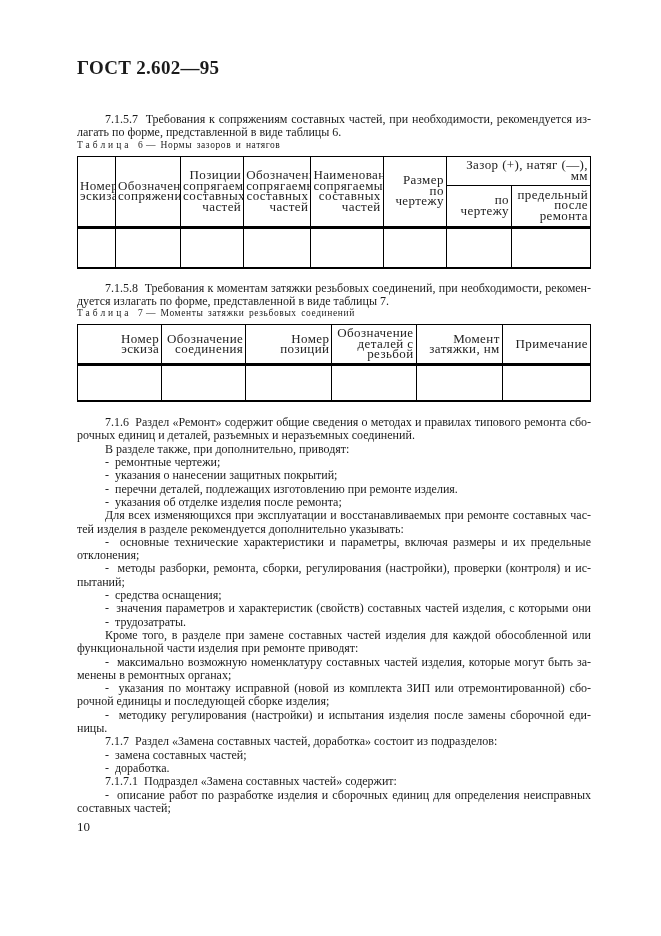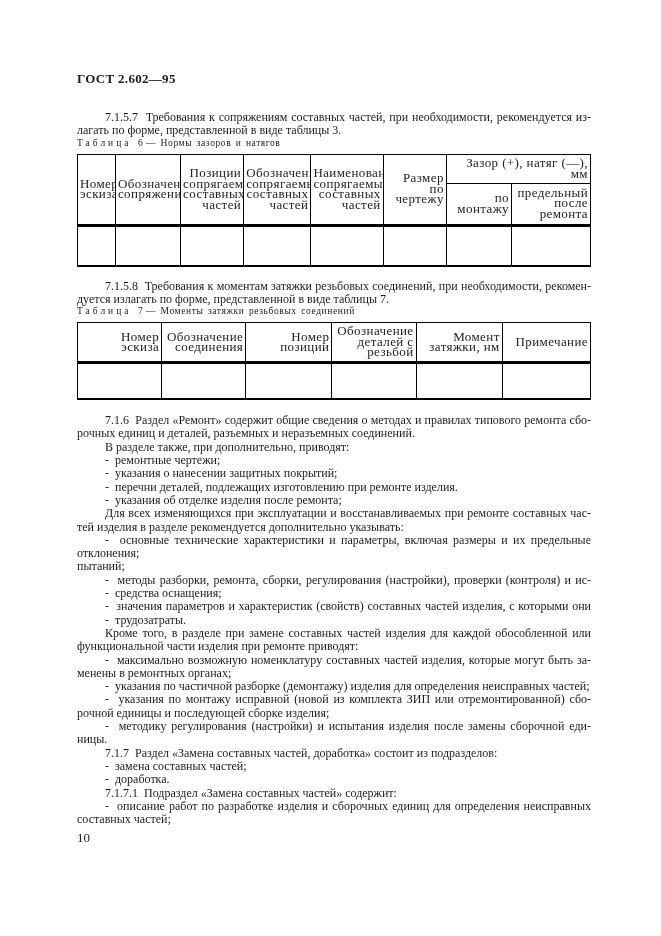--- a/index.html
+++ b/index.html
@@ -6,23 +6,23 @@
   body {
     width: 661px; height: 936px;
     background: #ffffff;
     font-family: "Liberation Serif", "DejaVu Serif", serif;
     color: #1b1b1b;
     -webkit-font-smoothing: antialiased;
   }
   .page { position: relative; width: 661px; height: 936px; overflow: hidden; background: #fff; }
   .content { position: absolute; left: 77px; top: 57px; width: 514px; }
 
-  .doc-header { font-weight: bold; font-size: 13px; letter-spacing: 0.3px; margin-top: 14px; }
+  .doc-header { font-weight: bold; font-size: 19px; letter-spacing: 0.3px; }
 
-  .para { margin-top: 24px; }
+  .para { margin-top: 34px; }
   .line { font-size: 12px; line-height: 13.3px; text-align: left; white-space: normal; }
   .line.jfull { text-align: justify; text-align-last: justify; }
   .line.ind { text-indent: 28px; }
 
   .caption { font-size: 9.5px; color: #222; }
   .cap-word { letter-spacing: 3px; }
   .cap-num { margin-left: 4px; letter-spacing: 1px; }
   .cap-title { letter-spacing: 0.6px; word-spacing: 1.5px; }
 
   table.form { border-collapse: collapse; width: 514px; table-layout: fixed; margin-top: 6px; }
@@ -52,21 +52,21 @@
 <body>
 
 <div class="page">
   <div class="content">
 
     <div class="doc-header">ГОСТ 2.602—95</div>
 
     <div class="para">
 
     <div class="line ind jfull">7.1.5.7&nbsp; Требования к сопряжениям составных частей, при необходимости, рекомендуется из-</div>
-        <div class="line">лагать по форме, представленной в виде таблицы 3.</div>
+        <div class="line">лагать по форме, представленной в виде таблицы 6.</div>
       </div>
 
     <div class="caption">
       <span class="cap-word">Таблица</span>
       <span class="cap-num">6</span>
       <span class="cap-title">— Нормы зазоров и натягов</span>
     </div>
 
     <table class="form t6">
       <colgroup>
@@ -83,21 +83,21 @@
         <tr class="group-row">
           <th rowspan="2">Номер эскиза</th>
           <th rowspan="2">Обозначение сопряжения</th>
           <th rowspan="2">Позиции сопрягаемых составных частей</th>
           <th rowspan="2">Обозначение сопрягаемых составных частей</th>
           <th rowspan="2">Наименование сопрягаемых составных частей</th>
           <th rowspan="2">Размер по чертежу</th>
           <th colspan="2">Зазор (+), натяг (—), мм</th>
         </tr>
         <tr class="sub-row">
-          <th>по монтажу</th>
+          <th>по чертежу</th>
           <th>предельный после ремонта</th>
         </tr>
       </thead>
       <tbody>
         <tr>
           <td></td>
           <td></td>
           <td></td>
           <td></td>
           <td></td>
@@ -157,30 +157,29 @@
         <div class="line">рочных единиц и деталей, разъемных и неразъемных соединений.</div>
         <div class="line ind">В разделе также, при дополнительно, приводят:</div>
         <div class="line ind">-&nbsp; ремонтные чертежи;</div>
         <div class="line ind">-&nbsp; указания о нанесении защитных покрытий;</div>
         <div class="line ind">-&nbsp; перечни деталей, подлежащих изготовлению при ремонте изделия.</div>
         <div class="line ind">-&nbsp; указания об отделке изделия после ремонта;</div>
         <div class="line ind jfull">Для всех изменяющихся при эксплуатации и восстанавливаемых при ремонте составных час-</div>
         <div class="line">тей изделия в разделе рекомендуется дополнительно указывать:</div>
         <div class="line ind jfull">-&nbsp; основные технические характеристики и параметры, включая размеры и их предельные</div>
         <div class="line">отклонения;</div>
+        <div class="line ind jfull">-&nbsp; методы разборки, ремонта, сборки, регулирования (настройки), проверки (контроля) и ис-</div>
         <div class="line">пытаний;</div>
-        <div class="line ind jfull">-&nbsp; методы разборки, ремонта, сборки, регулирования (настройки), проверки (контроля) и ис-</div>
         <div class="line ind">-&nbsp; средства оснащения;</div>
         <div class="line ind jfull">-&nbsp; значения параметров и характеристик (свойств) составных частей изделия, с которыми они</div>
         <div class="line ind">-&nbsp; трудозатраты.</div>
         <div class="line ind jfull">Кроме того, в разделе при замене составных частей изделия для каждой обособленной или</div>
         <div class="line">функциональной части изделия при ремонте приводят:</div>
         <div class="line ind jfull">-&nbsp; максимально возможную номенклатуру составных частей изделия, которые могут быть за-</div>
         <div class="line">менены в ремонтных органах;</div>
-        <div class="line ind">-&nbsp; указания по частичной разборке (демонтажу) изделия для определения неисправных частей;</div>
         <div class="line ind jfull">-&nbsp; указания по монтажу исправной (новой из комплекта ЗИП или отремонтированной) сбо-</div>
         <div class="line">рочной единицы и последующей сборке изделия;</div>
         <div class="line ind jfull">-&nbsp; методику регулирования (настройки) и испытания изделия после замены сборочной еди-</div>
         <div class="line">ницы.</div>
         <div class="line ind">7.1.7&nbsp; Раздел «Замена составных частей, доработка» состоит из подразделов:</div>
         <div class="line ind">-&nbsp; замена составных частей;</div>
         <div class="line ind">-&nbsp; доработка.</div>
         <div class="line ind">7.1.7.1&nbsp; Подраздел «Замена составных частей» содержит:</div>
         <div class="line ind jfull">-&nbsp; описание работ по разработке изделия и сборочных единиц для определения неисправных</div>
         <div class="line">составных частей;</div>

